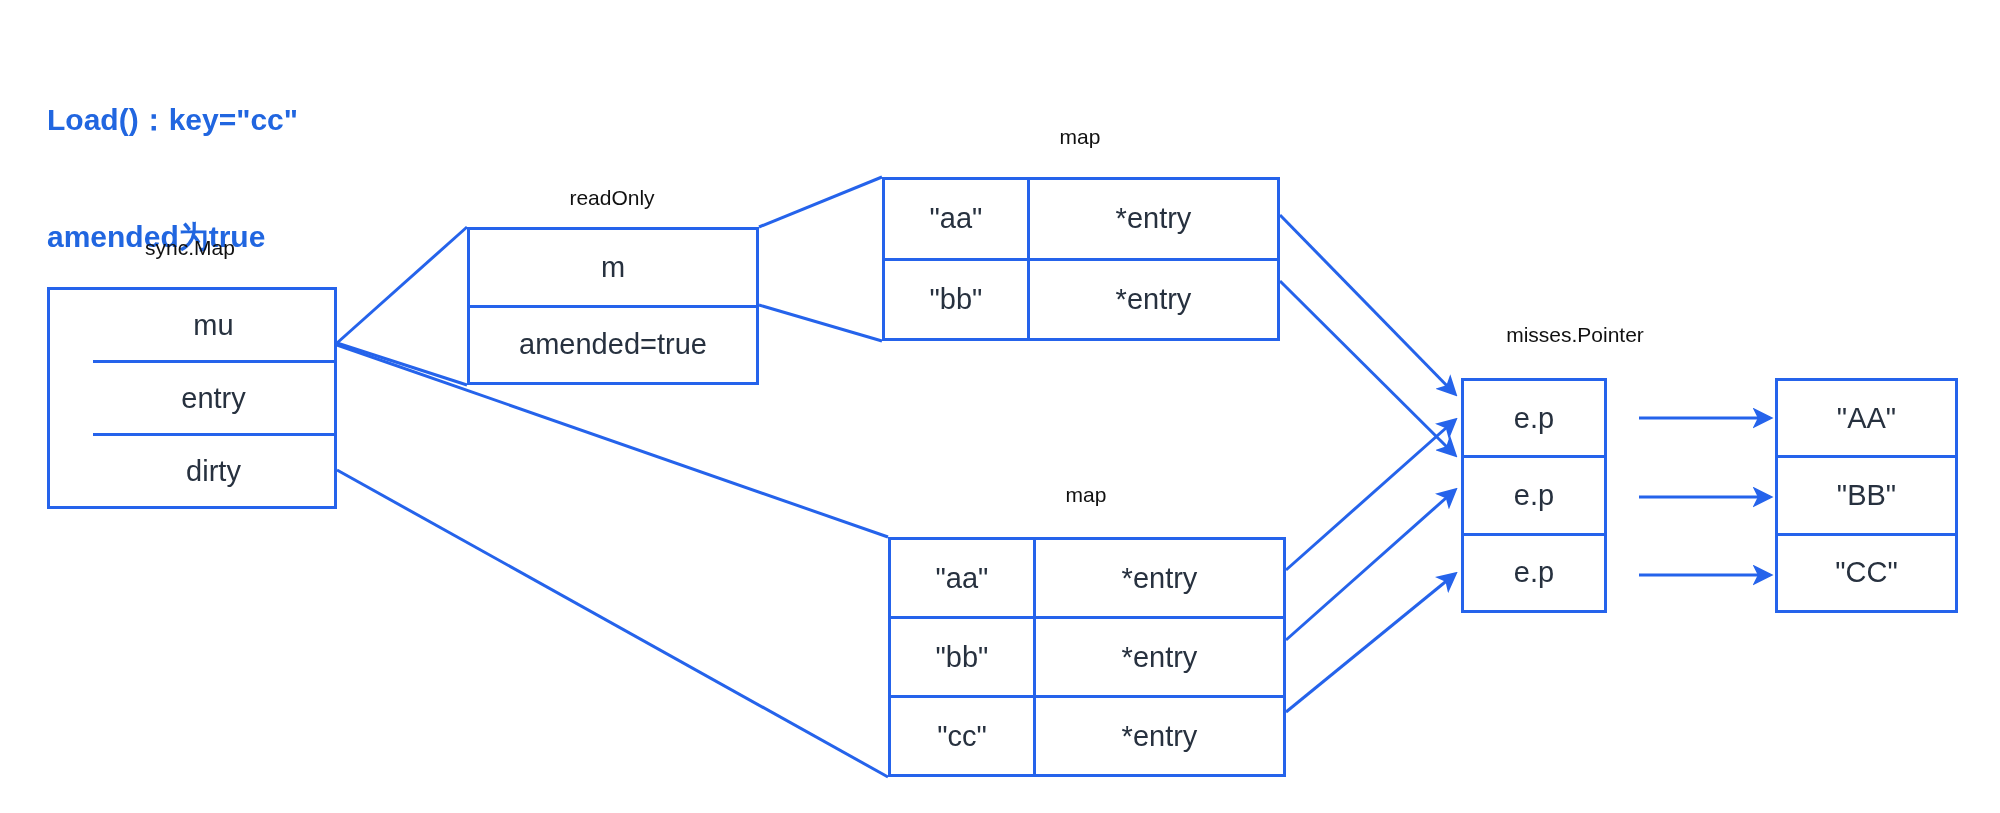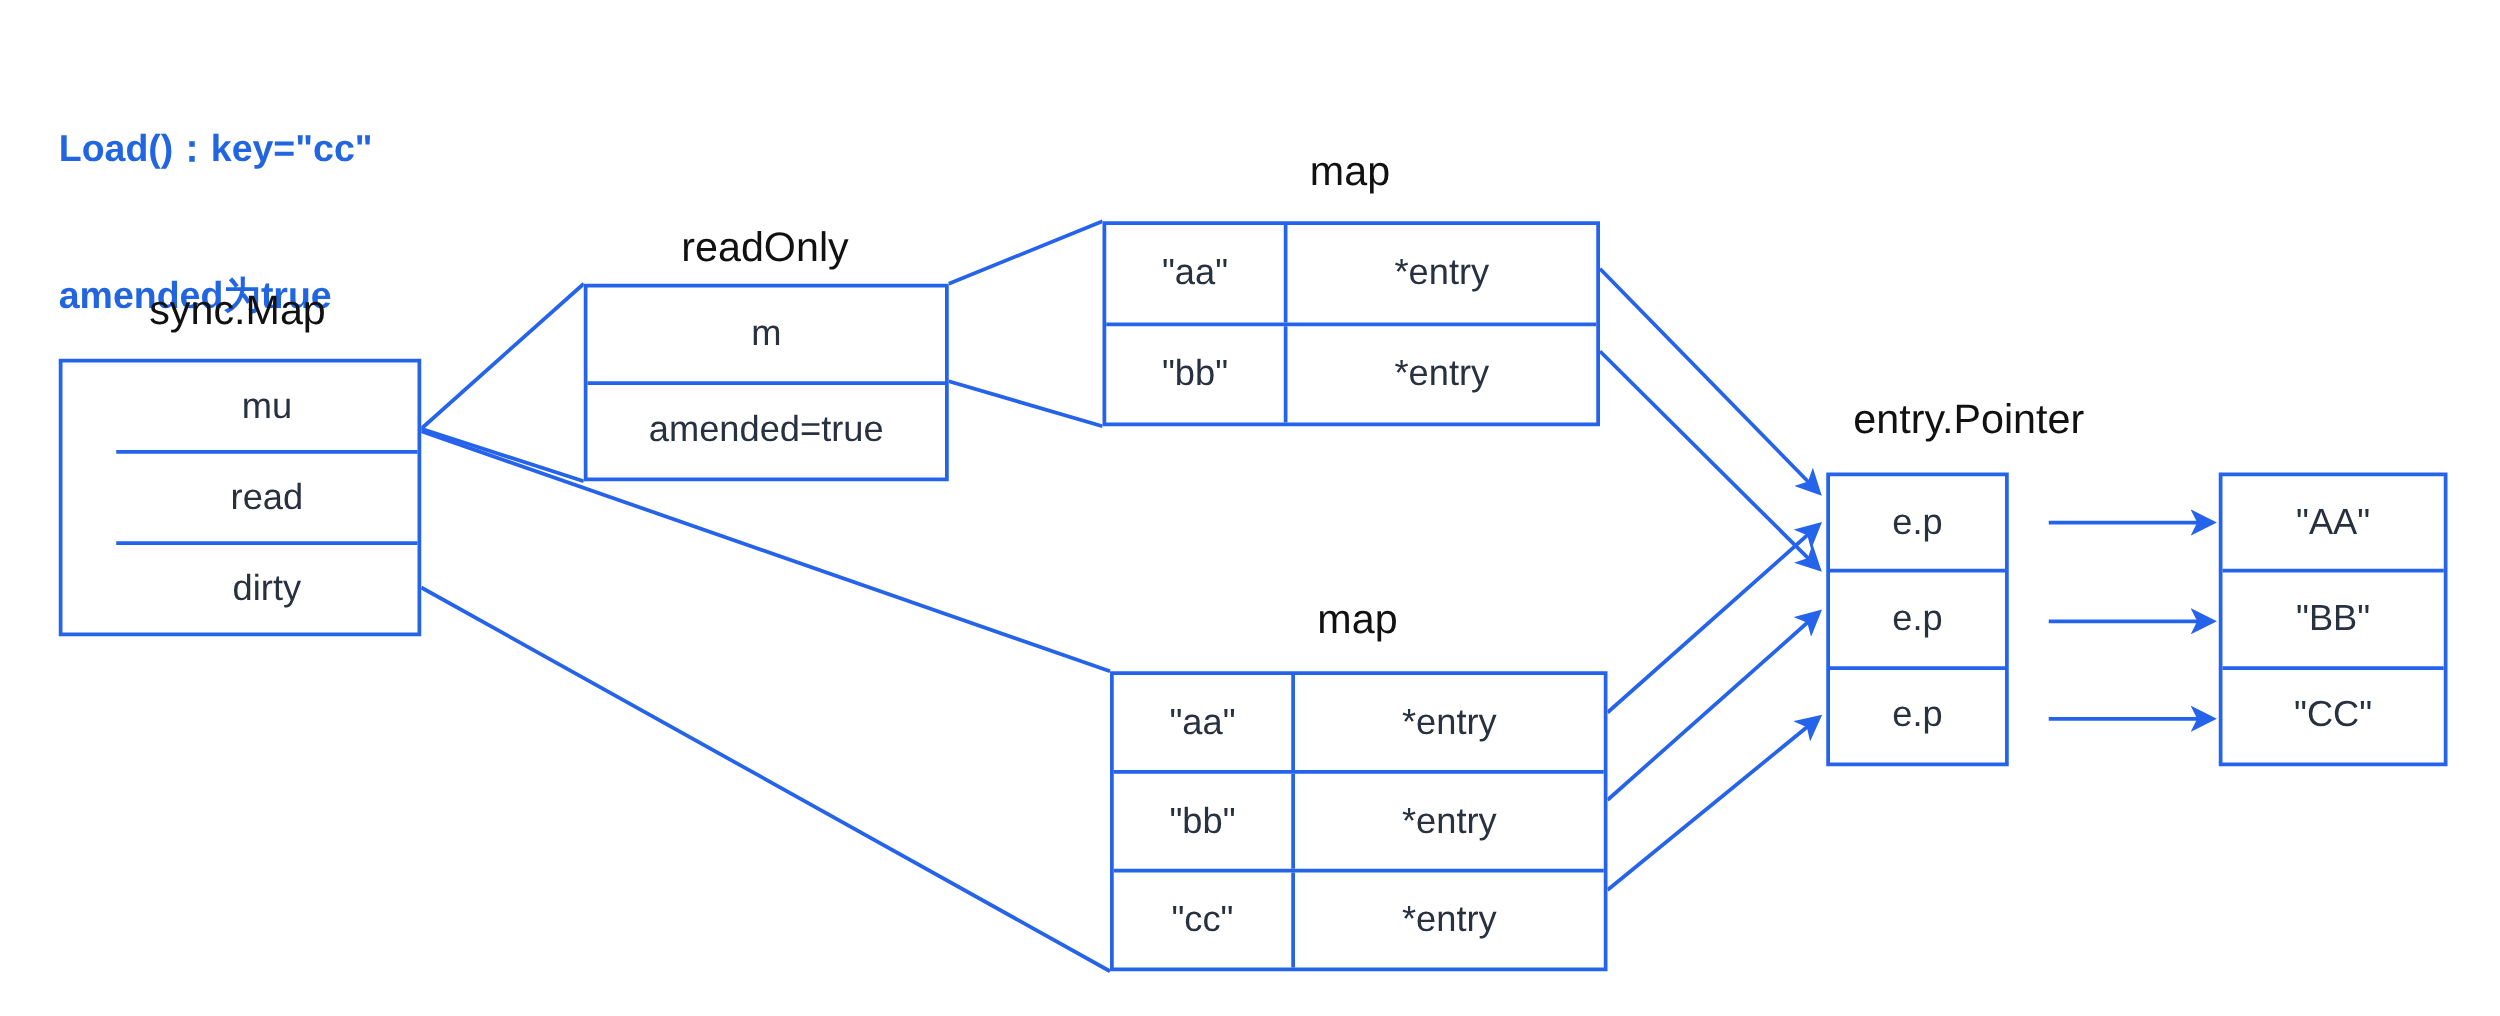--- a/index.html
+++ b/index.html
@@ -32,21 +32,21 @@
     color: #2166e0;
     font-weight: bold;
     font-size: 30px;
     line-height: 39px;
     white-space: pre;
     letter-spacing: 0px;
   }
   .caption {
     position: absolute;
     color: #111111;
-    font-size: 33px;
+    font-size: 21px;
     line-height: 30px;
     text-align: center;
     white-space: nowrap;
   }
   .box {
     position: absolute;
     border: 3px solid #2563eb;
     background: #ffffff;
     box-sizing: border-box;
     display: flex;
@@ -156,21 +156,21 @@
   </svg>
 
   <div class="title">
     <div>Load()：key="cc"</div>
     <div>amended为true</div>
   </div>
 
   <div class="caption" id="syncmap-caption">sync.Map</div>
   <div class="box" id="syncmap-box">
     <div class="row">mu</div>
-    <div class="row">read</div>
+    <div class="row">entry</div>
     <div class="row">dirty</div>
   </div>
 
   <div class="caption" id="readonly-caption">readOnly</div>
   <div class="box" id="readonly-box">
     <div class="row">m</div>
     <div class="row">amended=true</div>
   </div>
 
   <div class="caption" id="map1-caption">map</div>
@@ -194,21 +194,21 @@
     <div class="kv-row">
       <div class="kv-cell key">"bb"</div>
       <div class="kv-cell val">*entry</div>
     </div>
     <div class="kv-row">
       <div class="kv-cell key">"cc"</div>
       <div class="kv-cell val">*entry</div>
     </div>
   </div>
 
-  <div class="caption" id="ptr-caption">entry.Pointer</div>
+  <div class="caption" id="ptr-caption">misses.Pointer</div>
   <div class="box" id="ptr-box">
     <div class="row">e.p</div>
     <div class="row">e.p</div>
     <div class="row">e.p</div>
   </div>
 
   <div class="box" id="values-box">
     <div class="row">"AA"</div>
     <div class="row">"BB"</div>
     <div class="row">"CC"</div>

